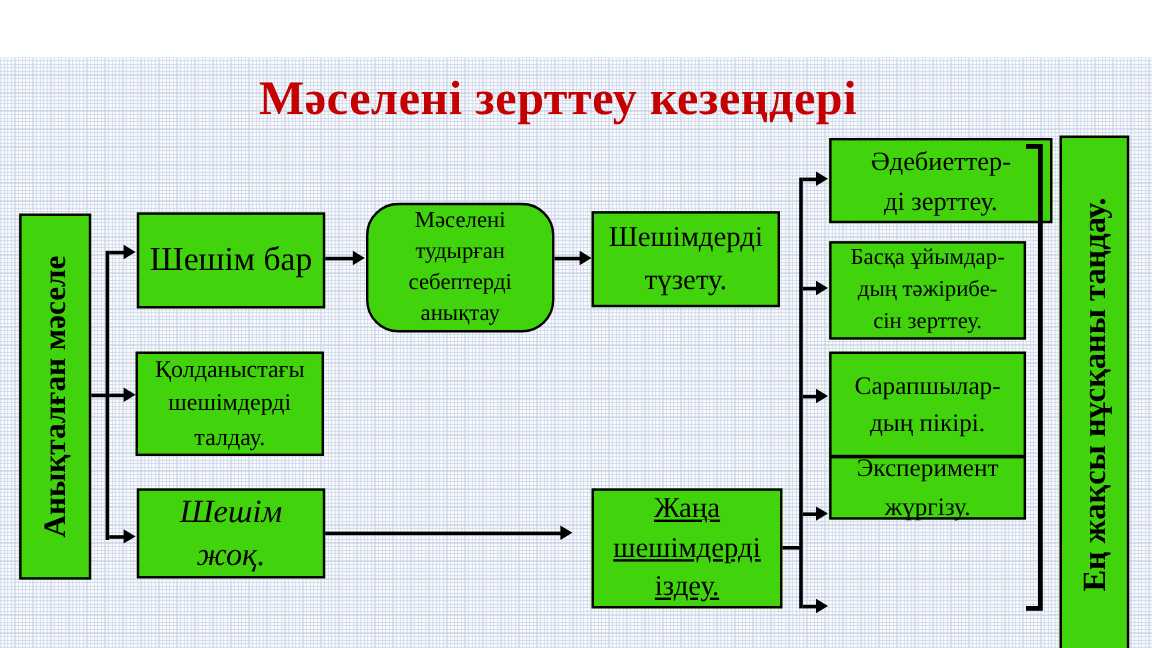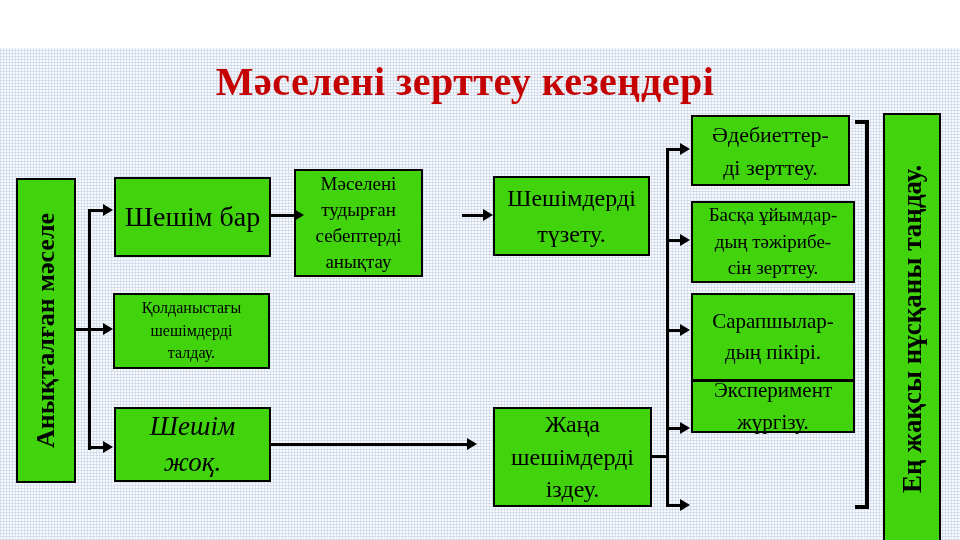--- a/index.html
+++ b/index.html
@@ -40,37 +40,37 @@
 </head>
 <body>
 
 <div class="stage">
 
   <div class="title">Мәселені зерттеу кезеңдері</div>
 
   <div class="box vert" style="left:16px;top:130px;width:60px;height:305px;font-size:26px;">Анықталған мәселе</div>
 
   <div class="box" style="left:114px;top:129px;width:157px;height:80px;font-size:28px;">Шешім бар</div>
-  <div class="box" style="left:113px;top:245px;width:157px;height:76px;font-size:16px;line-height:1.42;">Қолданыстағы
+  <div class="box" style="left:113px;top:245px;width:157px;height:87px;font-size:20px;line-height:1.42;">Қолданыстағы
 шешімдерді
 талдау.</div>
   <div class="box" style="left:114px;top:359px;width:157px;height:75px;font-size:27px;line-height:1.3;font-style:italic;">Шешім
 жоқ.</div>
 
-  <div class="box" style="left:294px;top:121px;width:129px;height:108px;font-size:19px;line-height:1.38;">Мәселені
+  <div class="box" style="left:305px;top:121px;width:157px;height:108px;font-size:19px;line-height:1.38;border-radius:27px;">Мәселені
 тудырған
 себептерді
 анықтау</div>
   <div class="box" style="left:493px;top:128px;width:157px;height:80px;font-size:24px;line-height:1.5;">Шешімдерді
 түзету.</div>
-  <div class="box" style="left:493px;top:359px;width:159px;height:100px;font-size:24px;line-height:1.35;">Жаңа
+  <div class="box" style="left:493px;top:359px;width:159px;height:100px;font-size:24px;line-height:1.35;text-decoration:underline;">Жаңа
 шешімдерді
 іздеу.</div>
 
-  <div class="box" style="left:691px;top:67px;width:159px;height:71px;font-size:22px;line-height:1.5;">Әдебиеттер-
+  <div class="box" style="left:691px;top:67px;width:186px;height:71px;font-size:22px;line-height:1.5;">Әдебиеттер-
 ді зерттеу.</div>
   <div class="box" style="left:691px;top:153px;width:164px;height:82px;font-size:19px;line-height:1.42;">Басқа ұйымдар-
 дың тәжірибе-
 сін зерттеу.</div>
   <div class="box" style="left:691px;top:245px;width:164px;height:88px;font-size:21px;line-height:1.5;">Сарапшылар-
 дың пікірі.</div>
   <div class="box" style="left:691px;top:332px;width:164px;height:53px;font-size:21px;line-height:1.5;">Эксперимент
 жүргізу.</div>
 
   <div class="box vert" style="left:883px;top:65px;width:58px;height:432px;font-size:27px;">Ең жақсы нұсқаны таңдау.</div>

